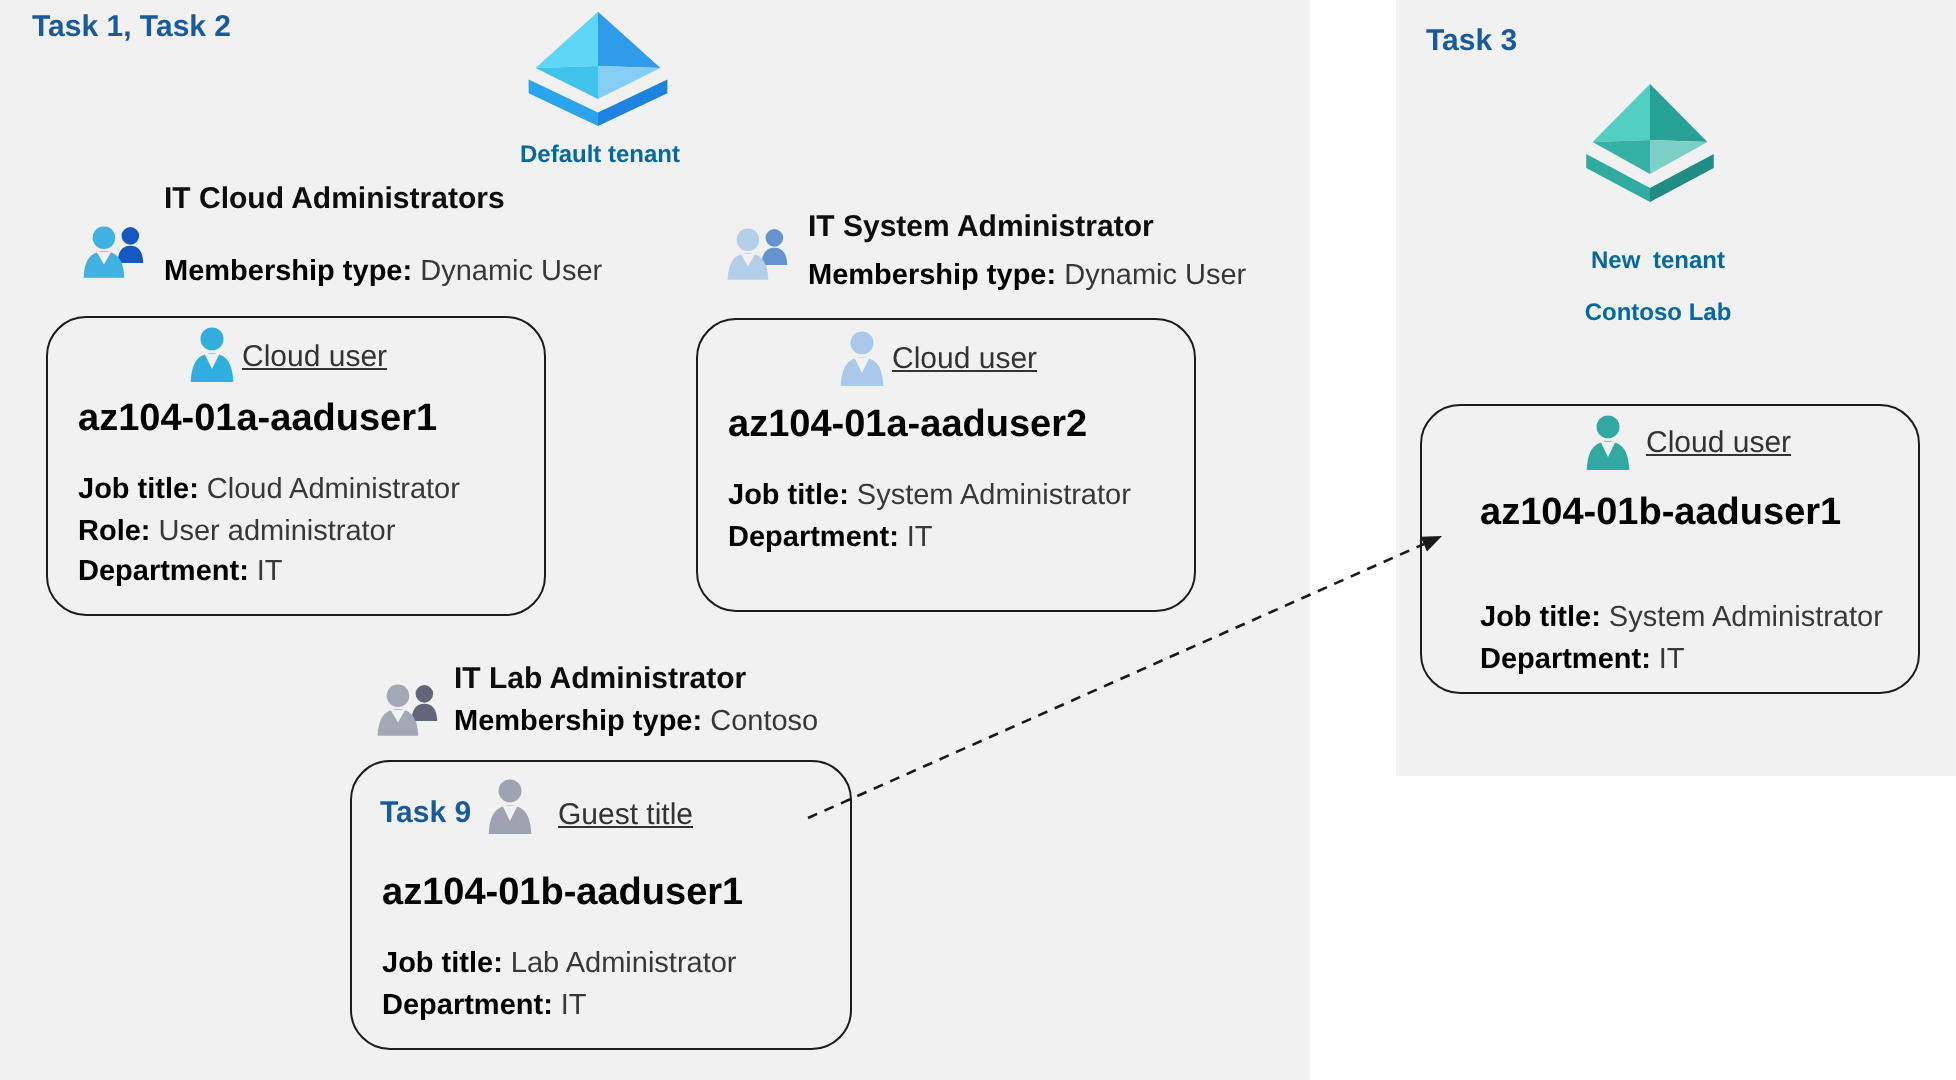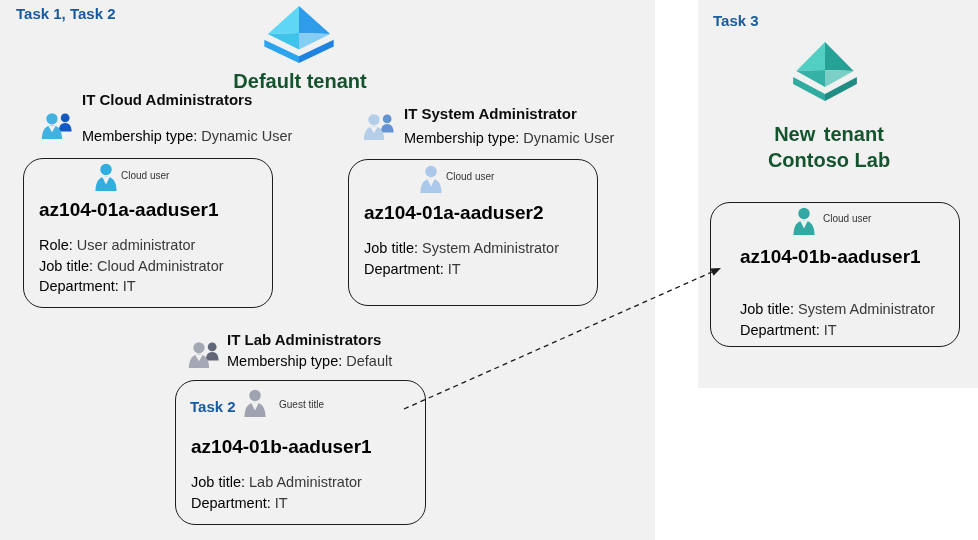--- a/index.html
+++ b/index.html
@@ -2,27 +2,27 @@
 <html><head>
 <meta charset="utf-8">
 <style>
   html,body{margin:0;padding:0;background:#ffffff;}
   .stage{position:relative;width:978px;height:540px;overflow:hidden;
          font-family:"Liberation Sans","DejaVu Sans",sans-serif;color:#383838;}
   .panel{position:absolute;background:#f1f1f1;}
   .panel-left{left:0;top:0;width:655px;height:540px;}
   .panel-right{left:698px;top:0;width:280px;height:388px;}
   .task-label{position:absolute;font-weight:bold;font-size:15px;color:#175a9d;white-space:nowrap;}
-  .tenant-title{position:absolute;font-weight:bold;font-size:20px;color:#14532d;text-align:center;white-space:nowrap;}
+  .tenant-title{position:absolute;font-weight:bold;font-size:12px;color:#0369a1;text-align:center;white-space:nowrap;}
   .group-title{position:absolute;font-weight:bold;font-size:15px;color:#0d0d0d;white-space:nowrap;}
   .line{font-size:14.5px;color:#383838;white-space:nowrap;}
-  .line b{color:#000;margin-right:4px;font-weight:normal;}
+  .line b{color:#000;margin-right:4px;font-weight:bold;}
   .membership{position:absolute;}
   .user-box{position:absolute;border:1.3px solid #1c1c1c;border-radius:20px;background:transparent;}
-  .usertype{position:absolute;font-size:10px;color:#333;white-space:nowrap;}
+  .usertype{position:absolute;font-size:15px;color:#333;white-space:nowrap;text-decoration:underline;}
   .username{position:absolute;font-weight:bold;font-size:19px;color:#000;white-space:nowrap;}
   .attrs{position:absolute;}
   .attrs .line{line-height:20.5px;}
   svg.icon{position:absolute;display:block;}
   .overlay{position:absolute;left:0;top:0;pointer-events:none;}
 </style>
 </head>
 <body>
 
 <div class="stage">
@@ -62,22 +62,22 @@
     <svg class="icon" style="left:69px;top:4px" width="26" height="30" viewBox="0 0 24 27">
       <g fill="#30aede">
         <circle cx="12" cy="5.6" r="5.3"></circle>
         <path d="M12 12.3 C5.6 12.3 2.5 16.5 2.2 25.5 L21.8 25.5 C21.5 16.5 18.4 12.3 12 12.3 Z"></path>
       </g>
       <polygon points="12,19.5 8.6,12.6 15.4,12.6" fill="#f1f1f1"></polygon>
     </svg>
     <div class="usertype" style="left:97px;top:11px">Cloud user</div>
     <div class="username" style="left:15px;top:40px">az104-01a-aaduser1</div>
     <div class="attrs" style="left:15px;top:76px">
+      <div class="line"><b>Job title:</b><span>Cloud Administrator</span></div>
       <div class="line"><b>Role:</b><span>User administrator</span></div>
-      <div class="line"><b>Job title:</b><span>Cloud Administrator</span></div>
       <div class="line"><b>Department:</b><span>IT</span></div>
     </div>
   </div>
 
   <svg class="icon" style="left:362px;top:111px" width="35" height="31" viewBox="0 0 31 27">
     <g fill="#6493d2">
       <circle cx="22.3" cy="6.8" r="3.9"></circle>
       <path d="M22.3 11.2 C18.7 11.2 16.8 13.6 16.6 18.8 L28 18.8 C27.8 13.6 25.9 11.2 22.3 11.2 Z"></path>
     </g>
     <g fill="#b4cde9">
@@ -111,27 +111,27 @@
     <g fill="#616678">
       <circle cx="22.3" cy="6.8" r="3.9"></circle>
       <path d="M22.3 11.2 C18.7 11.2 16.8 13.6 16.6 18.8 L28 18.8 C27.8 13.6 25.9 11.2 22.3 11.2 Z"></path>
     </g>
     <g fill="#a4a8b4">
       <circle cx="10.6" cy="7.6" r="5"></circle>
       <path d="M10.6 13.6 C4.8 13.6 1.9 17.4 1.6 25.4 L19.6 25.4 C19.3 17.4 16.4 13.6 10.6 13.6 Z"></path>
     </g>
     <polygon points="10.6,19.5 7.4,13.9 13.8,13.9" fill="#f1f1f1"></polygon>
   </svg>
-  <div class="group-title" style="left:227px;top:331px">IT Lab Administrators</div>
+  <div class="group-title" style="left:227px;top:331px">IT Lab Administrator</div>
   <div class="line membership" style="left:227px;top:353px">
-    <b>Membership type:</b><span>Default</span>
+    <b>Membership type:</b><span>Contoso</span>
   </div>
 
   <div class="user-box" style="left:175px;top:380px;width:249px;height:143px">
-    <div class="task-label" style="left:14px;top:17px">Task 2</div>
+    <div class="task-label" style="left:14px;top:17px">Task 9</div>
     <svg class="icon" style="left:66px;top:8px" width="26" height="30" viewBox="0 0 24 27">
       <g fill="#9fa3b1">
         <circle cx="12" cy="5.6" r="5.3"></circle>
         <path d="M12 12.3 C5.6 12.3 2.5 16.5 2.2 25.5 L21.8 25.5 C21.5 16.5 18.4 12.3 12 12.3 Z"></path>
       </g>
       <polygon points="12,19.5 8.6,12.6 15.4,12.6" fill="#f1f1f1"></polygon>
     </svg>
     <div class="usertype" style="left:103px;top:18px">Guest title</div>
     <div class="username" style="left:15px;top:55px">az104-01b-aaduser1</div>
     <div class="attrs" style="left:15px;top:91px">

